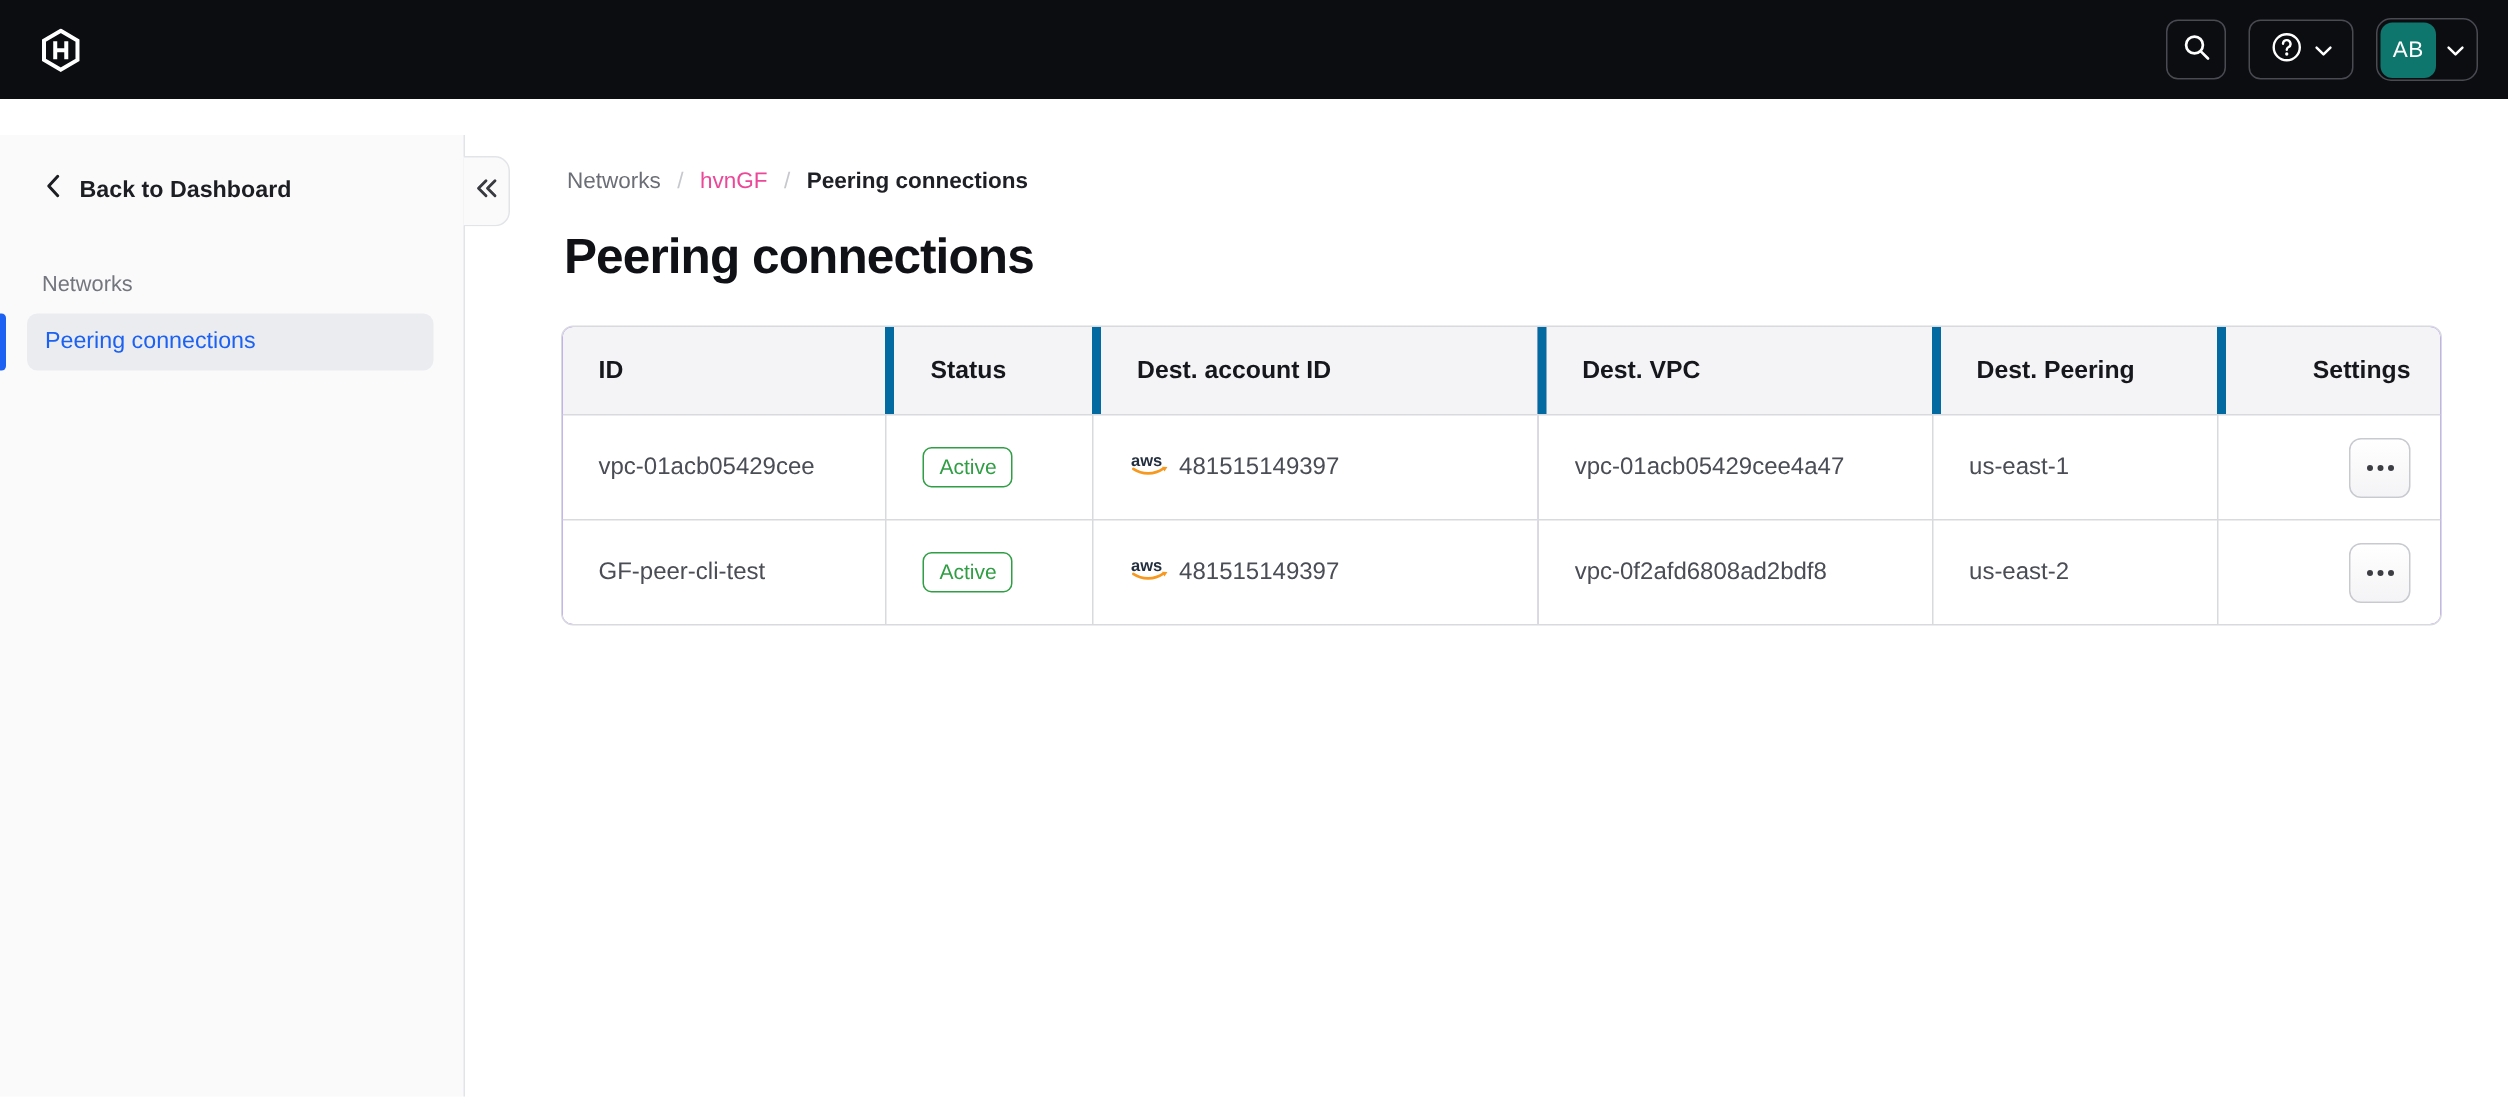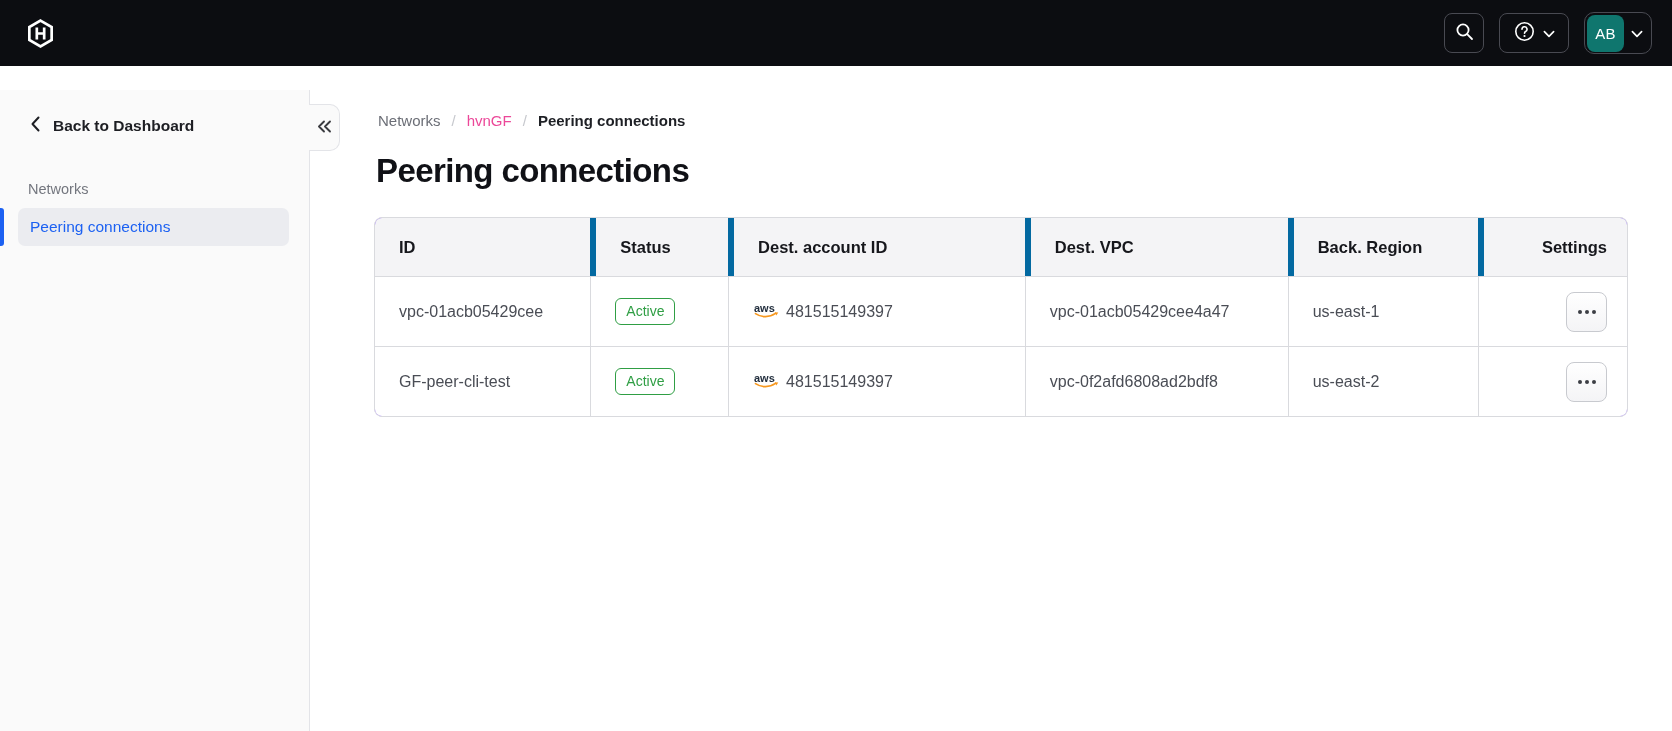--- a/index.html
+++ b/index.html
@@ -336,21 +336,21 @@
           <col style="width:21%">
             <col style="width:15.2%">
             <col style="width:11.9%">
         </colgroup>
         <thead>
           <tr>
             <th>ID</th>
             <th>Status</th>
             <th>Dest. account ID</th>
             <th>Dest. VPC</th>
-            <th>Back. Region</th>
+            <th>Dest. Peering</th>
             <th class="col-settings">Settings</th>
           </tr>
         </thead>
         <tbody>
           <tr>
             <td>vpc-01acb05429cee</td>
             <td>
               <span class="badge">Active</span>
             </td>
             <td>

